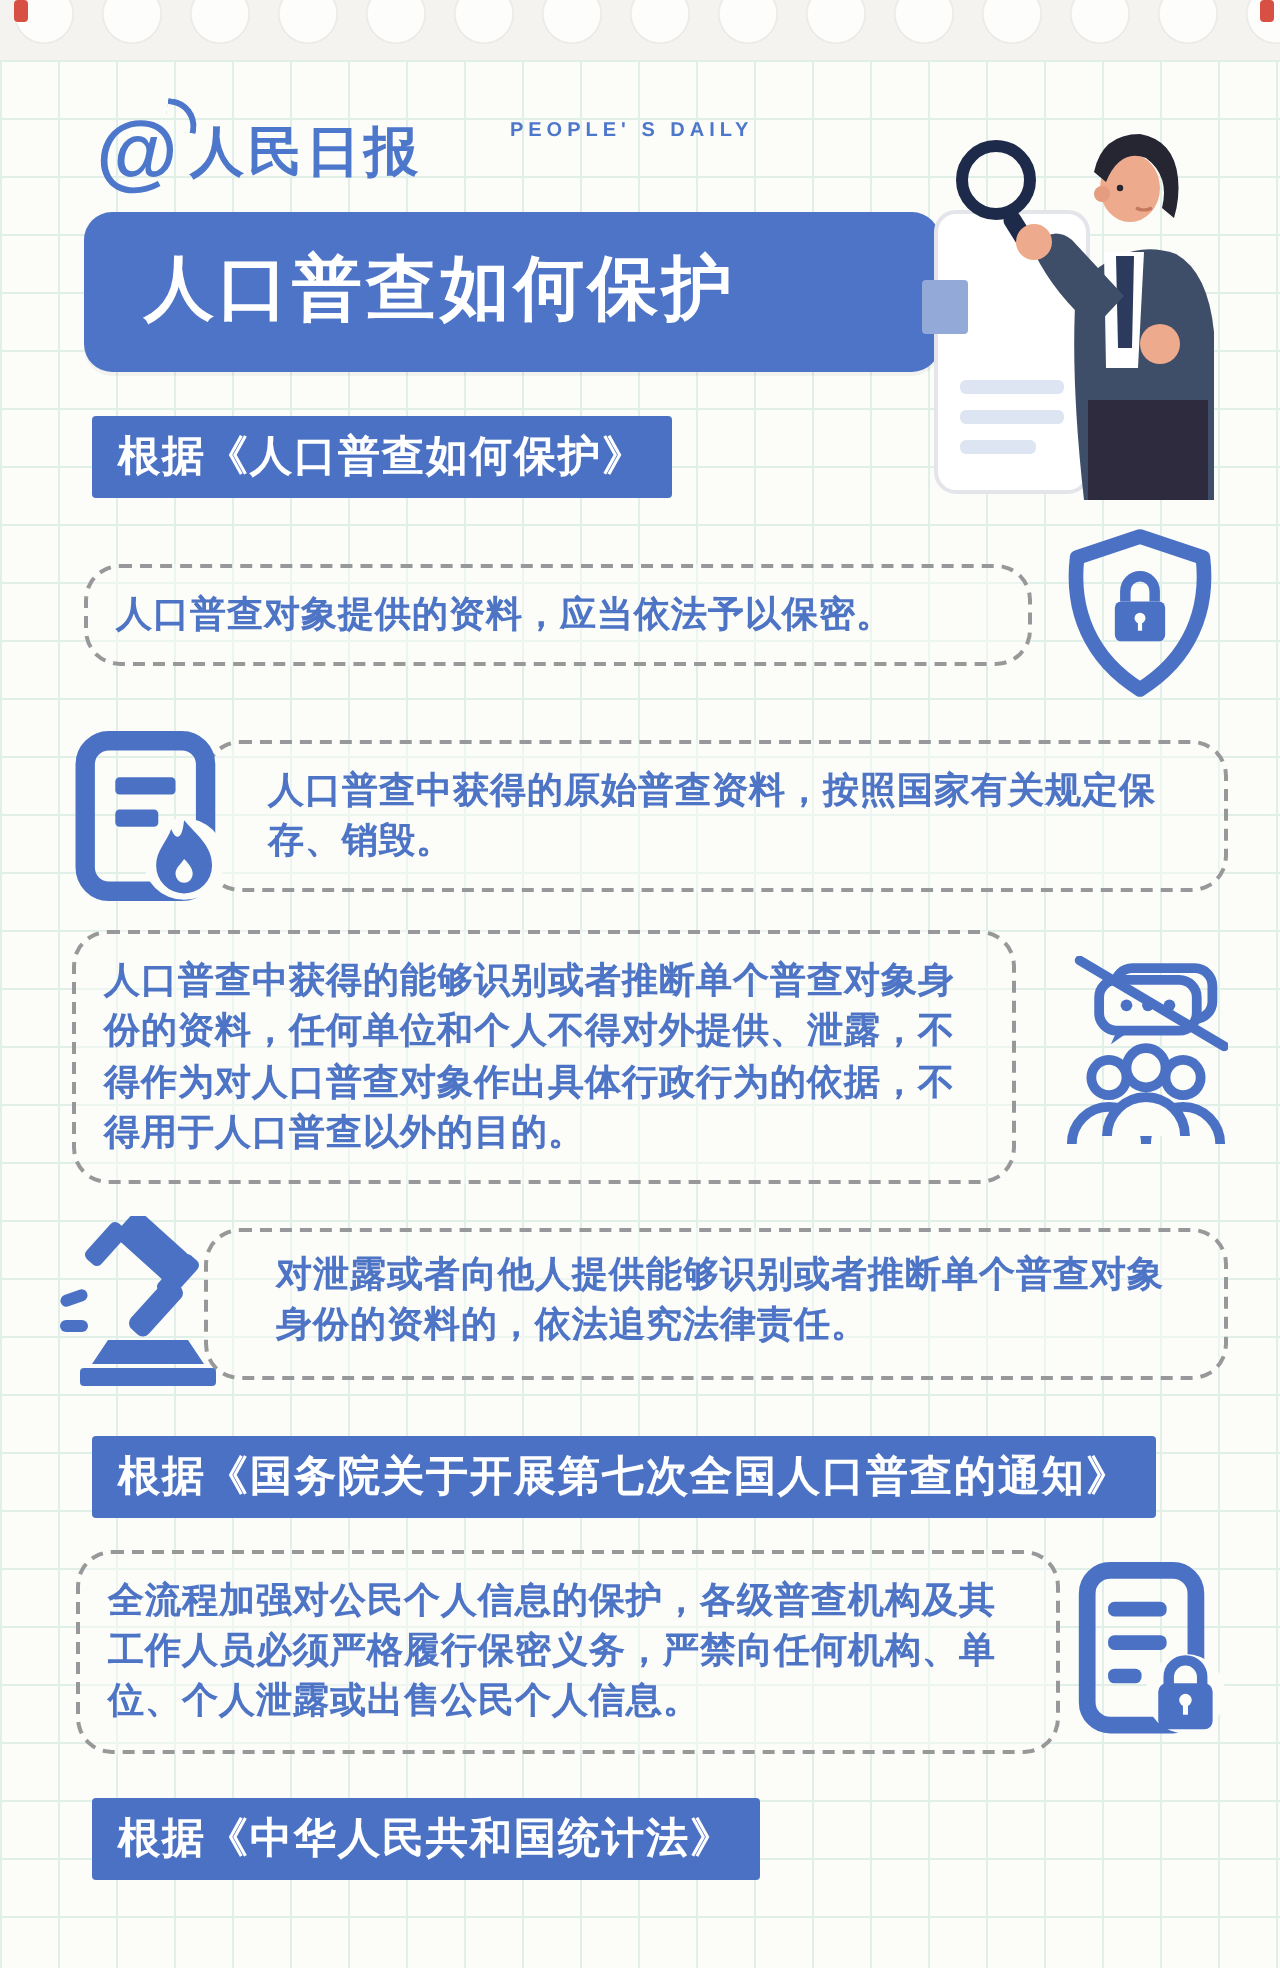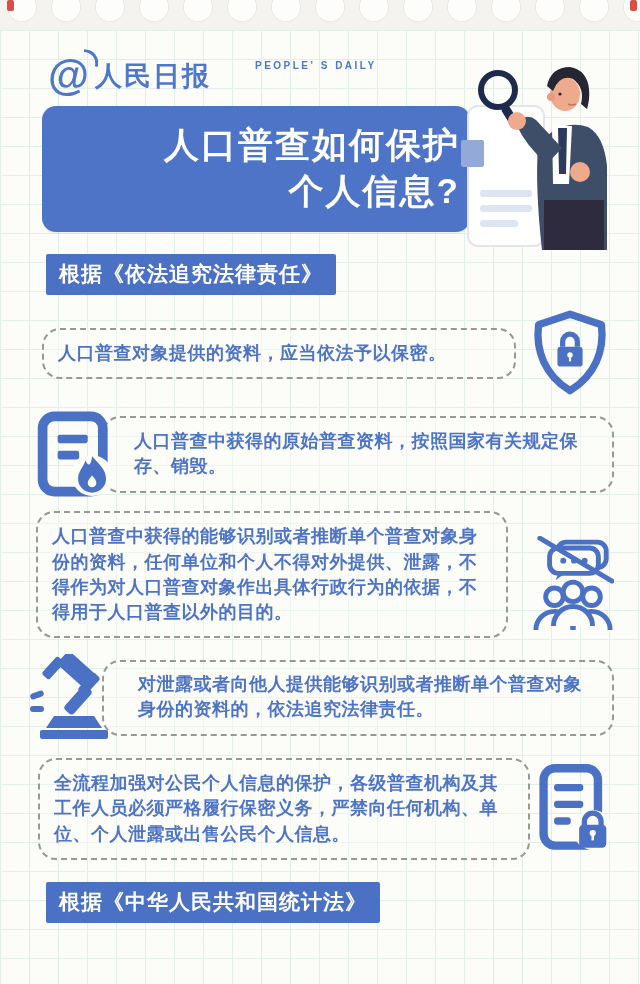--- a/index.html
+++ b/index.html
@@ -49,21 +49,20 @@
   .title-box {
     position:relative; z-index:1;
     margin:10px 0 0 12px;
     width:428px;
     background:#4d74c7;
     border-radius:14px;
     padding:16px 10px 18px 30px;
     color:#ffffff; font-weight:900;
     font-size:35px; line-height:1.32; letter-spacing:2px;
     box-shadow:0 2px 0 rgba(0,0,0,0.04);
-    text-align:right;
   }
   .illu { position:absolute; top:34px; right:18px; width:176px; height:186px; z-index:2; }
   
   .sec-heading {
     align-self:flex-start;
     margin:22px 0 0 16px;
     background:#4a71c4; color:#fff;
     font-size:21px; font-weight:800; letter-spacing:1px;
     padding:6px 13px 7px;
     border-radius:2px;
@@ -78,21 +77,21 @@
     color:#4e74c6;
     font-size:18px; font-weight:600; line-height:1.4;
     padding:11px 14px;
     letter-spacing:0.5px;
   }
   .icon { flex:0 0 auto; }
   .row-1 { margin:14px 0 0 12px; gap:10px; }
   .row-2 { margin:14px 0 0 6px;align-items:center; }
   .row-2 .icon { margin-right:-16px; position:relative; z-index:1; }
   .row-2 .dash-box { padding-left:30px; }
-  .row-3 { margin:14px 0 0 6px; gap:24px;align-items:flex-end; }
+  .row-3 { margin:14px 0 0 6px; gap:24px; }
   .row-4 { margin:16px 0 0 -2px; }
   .row-4 .icon { margin-right:-18px; position:relative; z-index:1; }
   .row-4 .dash-box { padding-left:34px;font-family:Liberation Mono, monospace; }
   .row-5 { margin:16px 0 0 8px; gap:8px;font-family:Liberation Serif, serif; }
 </style>
 </head>
 <body>
 
 <div class="page">
   <div class="corner-mark left"></div>
@@ -106,21 +105,20 @@
         <span>@</span><span class="waves"></span>
       </div>
       <div class="logo-txt">
         <span class="logo-cn">人民日报</span>
         <span class="logo-en">PEOPLE' S DAILY</span>
       </div>
     </div>
 
     <div class="title-box">
       <div>人口普查如何保护</div>
-      <div>个人信息?</div>
     </div>
 
     <svg class="illu" viewBox="0 0 176 186">
       <rect x="22" y="42" width="76" height="140" rx="10" fill="#ffffff" stroke="#e3e5ea" stroke-width="2"></rect>
       <rect x="34" y="126" width="52" height="7" rx="3" fill="#dde4f2"></rect>
       <rect x="34" y="141" width="52" height="7" rx="3" fill="#dde4f2"></rect>
       <rect x="34" y="156" width="38" height="7" rx="3" fill="#dde4f2"></rect>
       <rect x="15" y="76" width="23" height="27" rx="2" fill="#93a9d8"></rect>
       <circle cx="52" cy="26" r="17" fill="none" stroke="#1e2a4a" stroke-width="6"></circle>
       <rect x="60" y="41" width="9" height="25" rx="4" fill="#1e2a4a" transform="rotate(-32 64 53)"></rect>
@@ -131,21 +129,21 @@
       <path d="M70 60 Q80 48 90 56 L116 84 L101 100 Q80 82 70 60 Z" fill="#3e4d68"></path>
       <circle cx="71" cy="57" r="9" fill="#edaa8c"></circle>
       <circle cx="134" cy="108" r="10" fill="#edaa8c"></circle>
       <ellipse cx="119" cy="30" rx="15" ry="17" fill="#edaa8c"></ellipse>
       <circle cx="105" cy="33" r="4" fill="#e59c7f"></circle>
       <path d="M101 22 Q105 3 124 3 Q141 6 143 25 Q144 35 141 45 L135 40 Q139 24 127 15 Q114 10 107 27 Z" fill="#262633"></path>
       <circle cx="114" cy="30" r="1.6" fill="#262633"></circle>
       <path d="M122 40 q4 2 8 0" stroke="#c4795c" stroke-width="1.6" fill="none"></path>
     </svg>
 
-    <div class="sec-heading">根据《依法追究法律责任》</div>
+    <div class="sec-heading">根据《人口普查如何保护》</div>
 
     <div class="row row-1">
       <div class="dash-box">人口普查对象提供的资料，应当依法予以保密。</div>
       <svg class="icon" width="88" height="88" viewBox="0 0 84 84">
         <path d="M42 5 L72 15 C75 40 66 63 42 78 C18 63 9 40 12 15 Z" fill="none" stroke="#4a71c4" stroke-width="7" stroke-linejoin="round"></path>
         <path d="M35 36 v-5 a7 7 0 0 1 14 0 v5" fill="none" stroke="#4a71c4" stroke-width="5"></path>
         <rect x="30" y="36" width="24" height="19" rx="3" fill="#4a71c4"></rect>
         <circle cx="42" cy="44" r="2.6" fill="#fcfcf8"></circle>
         <rect x="41" y="45" width="2" height="5" fill="#fcfcf8"></rect>
       </svg>
@@ -191,20 +189,21 @@
           <rect x="44" y="30" width="12" height="32" rx="4" transform="rotate(42 50 46)"></rect>
           <path d="M26 62 h40 l8 12 h-56 z"></path>
           <rect x="12" y="76" width="68" height="9" rx="2"></rect>
           <rect x="2" y="38" width="14" height="6" rx="3" transform="rotate(-20 9 41)"></rect>
           <rect x="2" y="52" width="14" height="6" rx="3"></rect>
         </g>
       </svg>
       <div class="dash-box">对泄露或者向他人提供能够识别或者推断单个普查对象身份的资料的，依法追究法律责任。</div>
     </div>
 
+    <div class="sec-heading">根据《国务院关于开展第七次全国人口普查的通知》</div>
 
     <div class="row row-5">
       <div class="dash-box">全流程加强对公民个人信息的保护，各级普查机构及其工作人员必须严格履行保密义务，严禁向任何机构、单位、个人泄露或出售公民个人信息。</div>
       <svg class="icon" width="76" height="92" viewBox="0 0 72 88">
         <rect x="5" y="5" width="52" height="74" rx="11" fill="none" stroke="#4a71c4" stroke-width="8"></rect>
         <rect x="15" y="20" width="28" height="7" rx="3" fill="#4a71c4"></rect>
         <rect x="15" y="36" width="28" height="7" rx="3" fill="#4a71c4"></rect>
         <rect x="15" y="52" width="16" height="7" rx="3" fill="#4a71c4"></rect>
         <circle cx="52" cy="64" r="19" fill="#fcfcf8"></circle>
         <path d="M44 60 v-4 a8 8 0 0 1 16 0 v4" fill="none" stroke="#4a71c4" stroke-width="5"></path>

